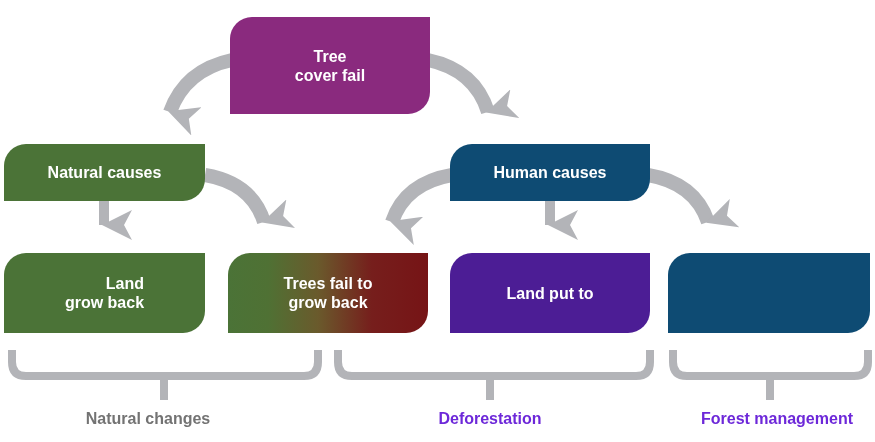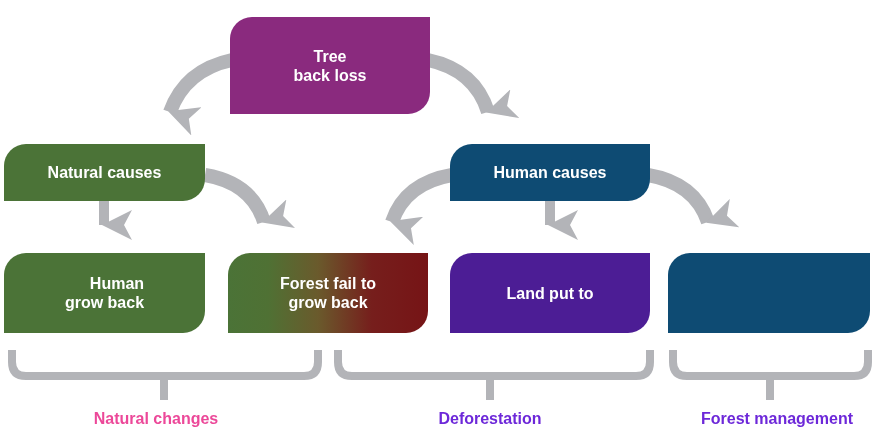--- a/index.html
+++ b/index.html
@@ -39,52 +39,52 @@
   <path d="M648,175 Q695,183 708,222" stroke="#b3b4b8" stroke-width="14" fill="none" marker-end="url(#ah)"></path>
 
   <path d="M12,350 L12,362 Q12,376 26,376 L304,376 Q318,376 318,362 L318,350 M164,376 L164,400" stroke="#b3b4b8" stroke-width="8" fill="none"></path>
   <path d="M338,350 L338,362 Q338,376 352,376 L636,376 Q650,376 650,362 L650,350 M490,376 L490,400" stroke="#b3b4b8" stroke-width="8" fill="none"></path>
   <path d="M673,350 L673,362 Q673,376 687,376 L854,376 Q868,376 868,362 L868,350 M770,376 L770,400" stroke="#b3b4b8" stroke-width="8" fill="none"></path>
 </svg>
 
 <div class="box purple" style="left:230px; top:17px; width:200px; height:97px;">
   <div>
       <span>Tree</span>
-      <span>back loss</span>
+      <span>cover fail</span>
     </div>
 </div>
 
 <div class="box green" style="left:4px; top:144px; width:201px; height:57px;">
   <span>Natural causes</span>
 </div>
 
 <div class="box blue" style="left:450px; top:144px; width:200px; height:57px;">
   <span>Human causes</span>
 </div>
 
 <div class="box green" style="left:4px; top:253px; width:201px; height:80px;">
   <div>
-      <span>Human</span>
+      <span>Land</span>
       <span>grow back</span>
     </div>
 </div>
 
 <div class="box gradient" style="left:228px; top:253px; width:200px; height:80px;">
   <div>
-      <span>Forest fail to</span>
+      <span>Trees fail to</span>
       <span>grow back</span>
     </div>
 </div>
 
 <div class="box red" style="left:450px; top:253px; width:200px; height:80px;">
   <div>
       <span>Land put to</span>
     </div>
 </div>
 
 <div class="box blue" style="left:668px; top:253px; width:202px; height:80px;">
   <div>
     </div>
 </div>
 
-<div class="group-label" style="left:56px; top:410px; width:200px; color:#ec4899;">Natural changes</div>
+<div class="group-label" style="left:48px; top:410px; width:200px; color:#737373;">Natural changes</div>
 <div class="group-label" style="left:390px; top:410px; width:200px; color:#6d28d9;">Deforestation</div>
 <div class="group-label" style="left:641px; top:410px; width:212px; color:#6d28d9;text-align:right;">Forest management</div>
 
 </body></html>

